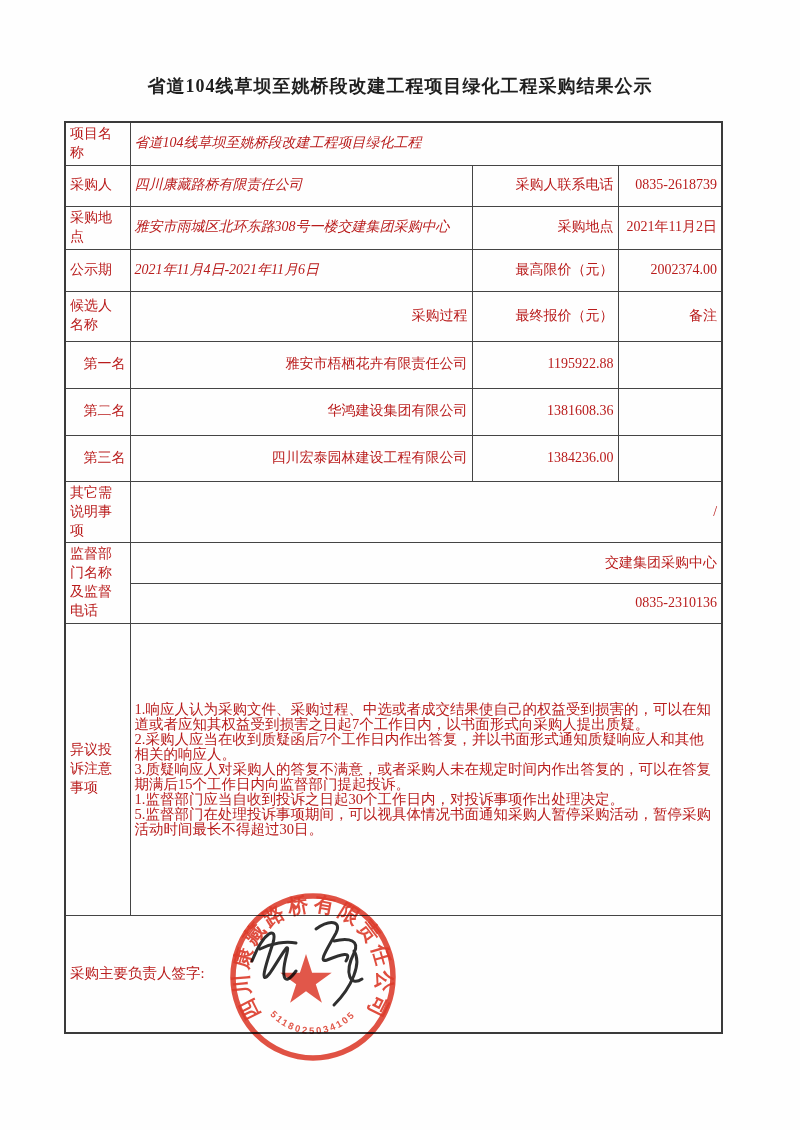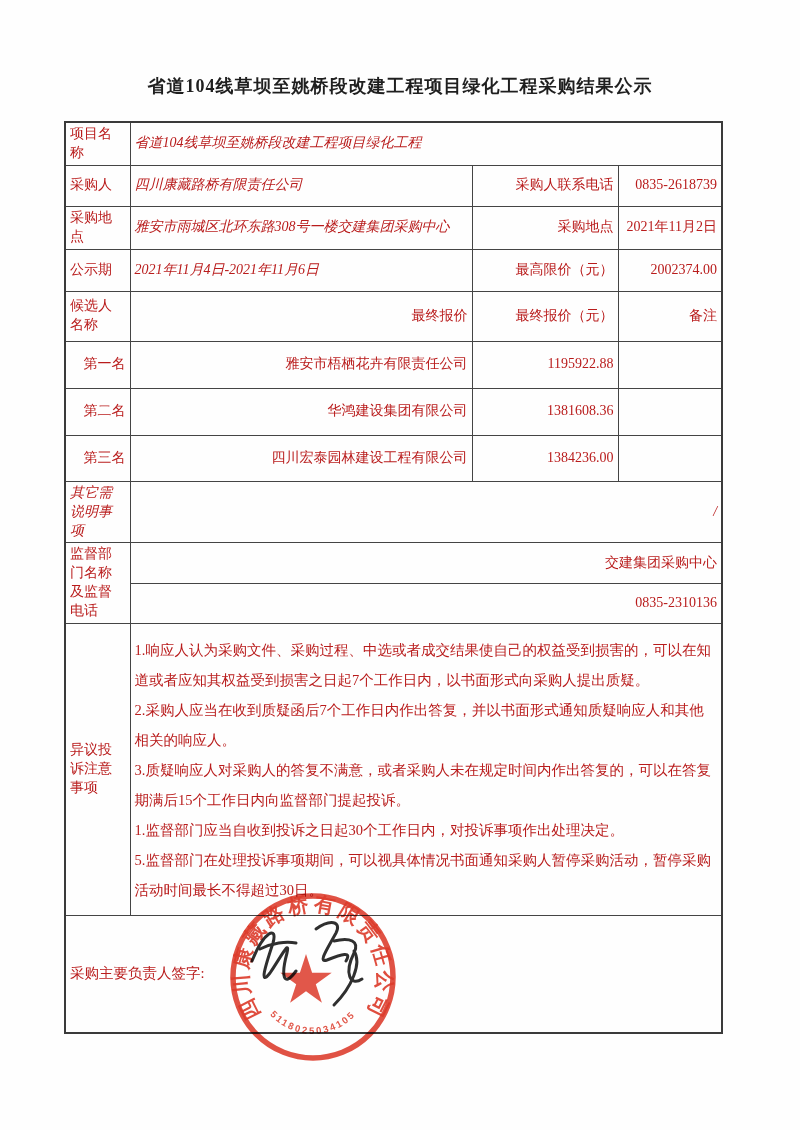--- a/index.html
+++ b/index.html
@@ -52,31 +52,31 @@
   td.lbl   { text-align: left; padding-left: 3px; padding-right: 2px; }
   td.val-l { text-align: left; padding-left: 7px; font-style: italic; }
   td.c     { text-align: right; }
 
   tr.r41  td { height: 41px; }
   tr.r43  td { height: 43px; }
   tr.r42  td { height: 42px; }
   tr.r50  td { height: 50px; }
   tr.r47  td { height: 47px; margin-top: 16px; }
   tr.r46  td { height: 46px; font-family: Liberation Serif, serif; }
-  tr.r45  td { height: 45px; font-style: italic; }
+  tr.r45  td { height: 45px; }
   tr.r39  td { height: 39px; }
   tr.r292 td { height: 292px; }
   tr.r117 td { height: 117px; }
 
   td.objection-cell {
     text-align: left;
     padding: 6px 8px 6px 8px;
     font-size: 14.5px;
   }
-  .objection-item { line-height: 30px; }
+  .objection-item { line-height: 15px; }
 
   td.signature-cell {
     border-left: 2px solid #3a3a3a;
     text-align: left;
     padding-left: 8px;
     font-size: 14.5px;
   }
 
   .stamp-wrap {
     position: absolute;
@@ -134,21 +134,21 @@
 
     <tr class="r42">
       <td class="lbl">公示期</td>
       <td class="val-l">2021年11月4日-2021年11月6日</td>
       <td class="c">最高限价（元）</td>
       <td class="c">2002374.00</td>
     </tr>
 
     <tr class="r50">
       <td class="lbl">候选人名称</td>
-      <td class="c">最终报价</td>
+      <td class="c">采购过程</td>
       <td class="c">最终报价（元）</td>
       <td class="c">备注</td>
     </tr>
 
     <tr class="r47">
       <td class="c">第一名</td>
       <td class="c">雅安市梧栖花卉有限责任公司</td>
       <td class="c">1195922.88</td>
       <td class="c"></td>
     </tr>

